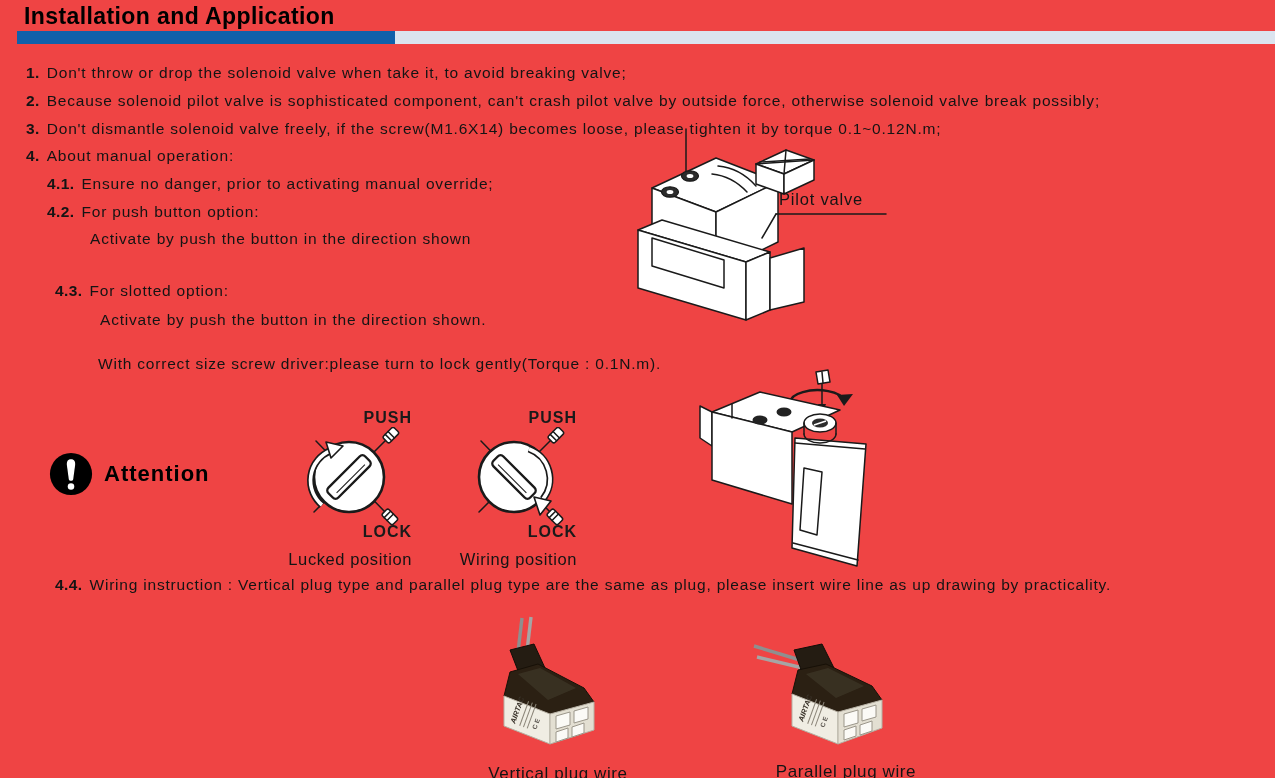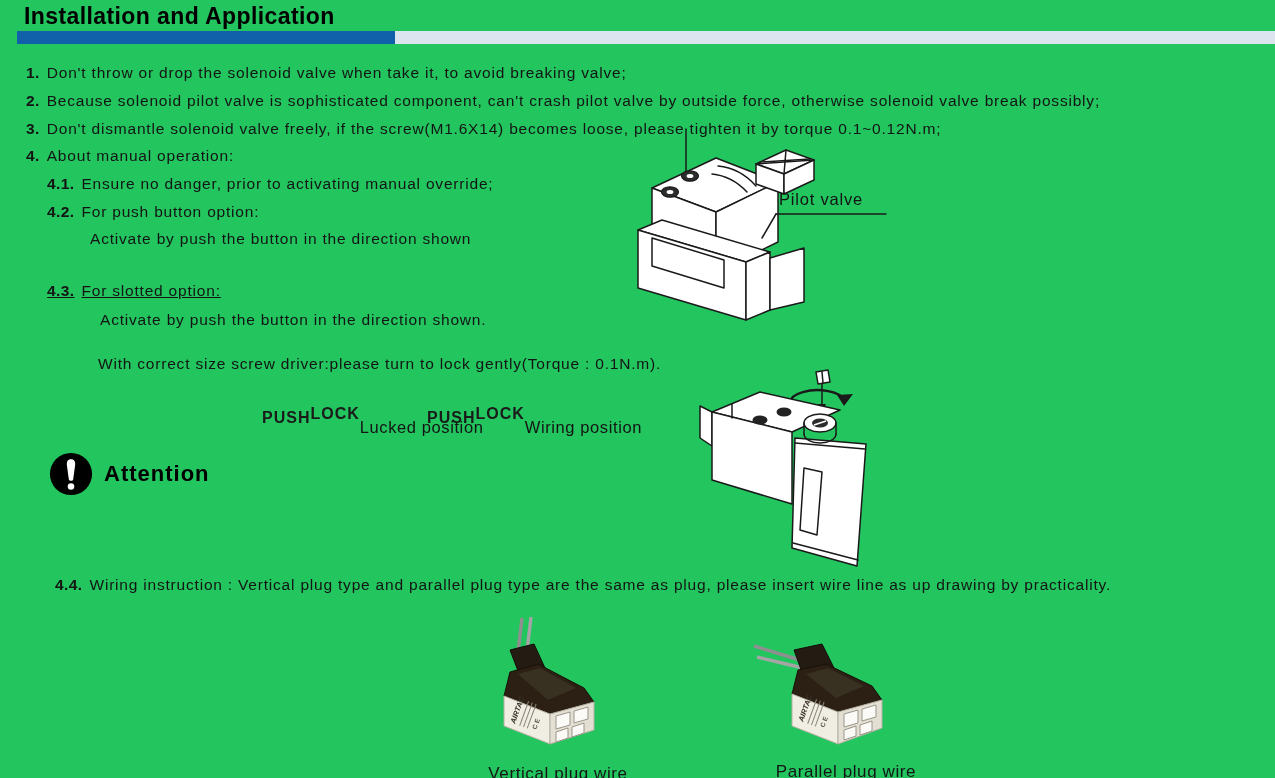--- a/index.html
+++ b/index.html
@@ -1,32 +1,32 @@
 <!DOCTYPE html>
 <html><head>
 <meta charset="utf-8">
 <style>
   html,body{margin:0;padding:0;background:#fff;}
   .canvas{
-    position:relative;width:1275px;height:778px;background:#22c55e;
+    position:relative;width:1275px;height:778px;background:#ef4444;
     font-family:"Liberation Sans","DejaVu Sans",sans-serif;color:#111;
     overflow:hidden;
   }
   .page-title{
     position:absolute;left:24px;top:3px;
     font-size:23px;font-weight:bold;letter-spacing:.4px;color:#000;white-space:nowrap;
   }
   .bar{position:absolute;height:13px;top:31px;}
   .bar-dark{left:17px;width:378px;background:#1160aa;}
   .bar-light{left:395px;width:880px;background:#dbe4ef;}
   .line{position:absolute;white-space:nowrap;font-size:15.5px;letter-spacing:.8px;color:#141414;}
   .line .num{font-weight:bold;margin-right:7px;letter-spacing:.4px;}
   .attention{position:absolute;left:48px;top:451px;display:flex;align-items:center;}
   .attention-label{font-size:22px;font-weight:bold;letter-spacing:1px;color:#000;margin-left:10px;}
-  .dial-fig{position:absolute;width:150px;display:flex;flex-direction:row;align-items:flex-start;}
+  .dial-fig{position:absolute;width:150px;display:flex;flex-direction:column;align-items:flex-end;}
   .dial-push,.dial-lock{font-size:16px;font-weight:bold;letter-spacing:1px;color:#1a1a1a;}
   .dial-lock{margin-top:-4px;}
   .dial-caption{font-size:16.5px;letter-spacing:.6px;margin-top:9px;color:#141414;white-space:nowrap;}
   .plug-caption{position:absolute;width:180px;text-align:center;font-size:17px;letter-spacing:.6px;color:#141414;white-space:nowrap;margin-top:10px;}
   svg{display:block;}
   .tech-line{stroke:#1a1a1a;stroke-width:1.5;fill:none;stroke-linejoin:round;stroke-linecap:round;}
   .tech-face{stroke:#1a1a1a;stroke-width:1.5;fill:#ffffff;stroke-linejoin:round;}
 </style>
 </head>
 <body>
@@ -50,21 +50,21 @@
     <span class="num">4.</span><span>About manual operation:</span>
   </div>
 
   <div class="line" style="left:47px;top:175px;">
     <span class="num">4.1.</span><span>Ensure no danger, prior to activating manual override;</span>
   </div>
   <div class="line" style="left:47px;top:203px;">
     <span class="num">4.2.</span><span>For push button option:</span>
   </div>
   <div class="line" style="left:90px;top:230px;">Activate by push the button in the direction shown</div>
-  <div class="line" style="left:47px;top:282px;text-decoration:underline;">
+  <div class="line" style="left:55px;top:282px;">
     <span class="num">4.3.</span><span>For slotted option:</span>
   </div>
   <div class="line" style="left:100px;top:311px;">Activate by push the button in the direction shown.</div>
   <div class="line" style="left:98px;top:355px;">With correct size screw driver:please turn to lock gently(Torque : 0.1N.m).</div>
 
   <div class="line" style="left:55px;top:576px;">
     <span class="num">4.4.</span><span>Wiring instruction : Vertical plug type and parallel plug type are the same as plug, please insert wire line as up drawing by practicality.</span>
   </div>
 
   <div class="attention">

